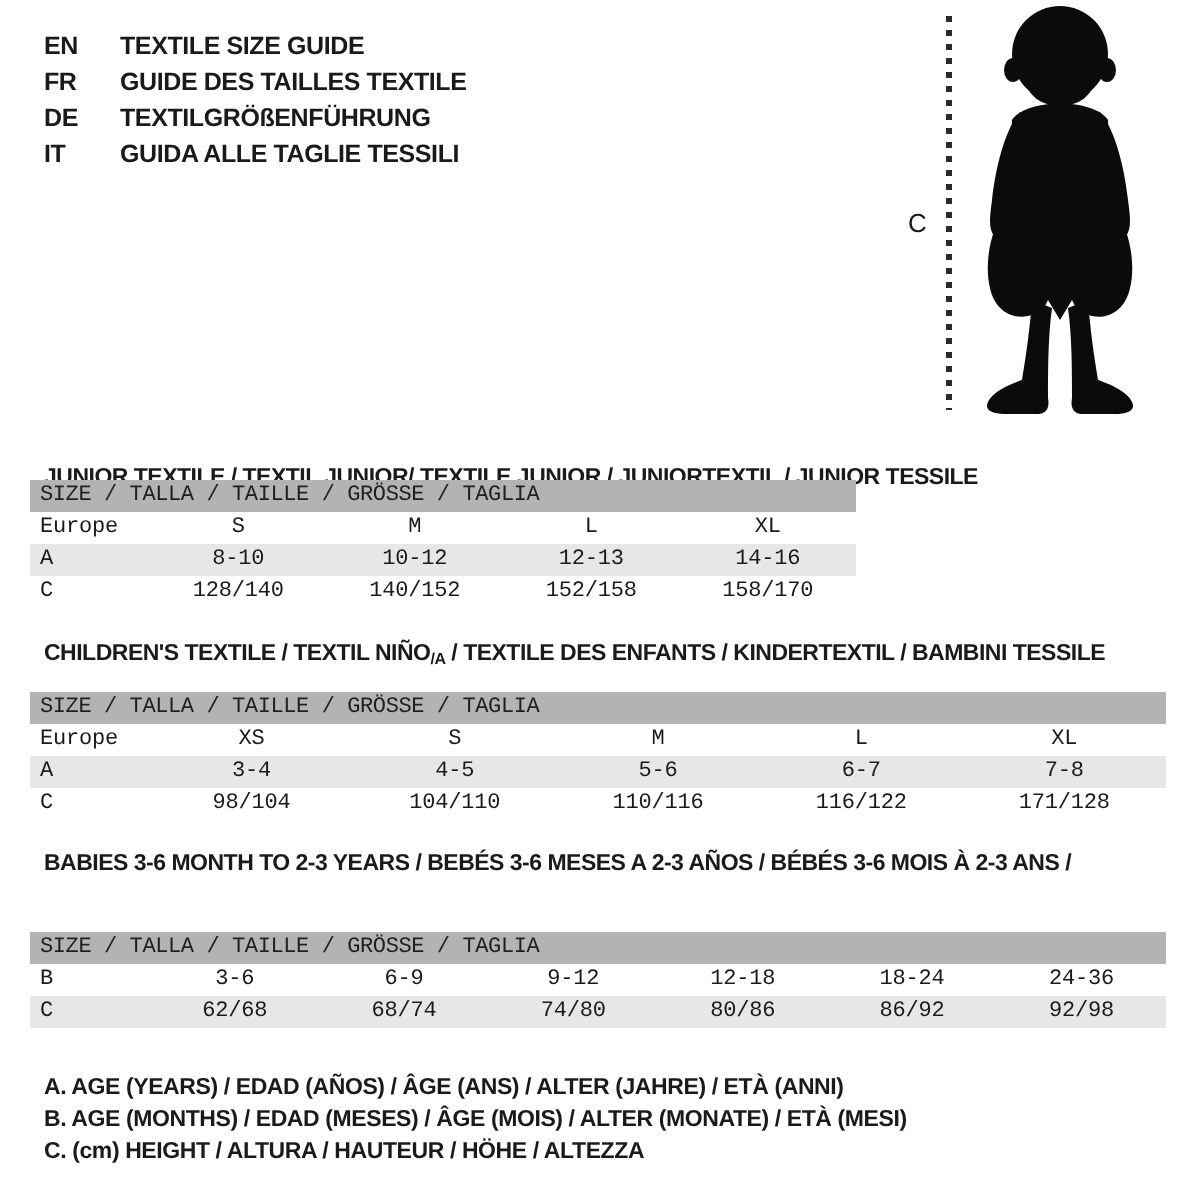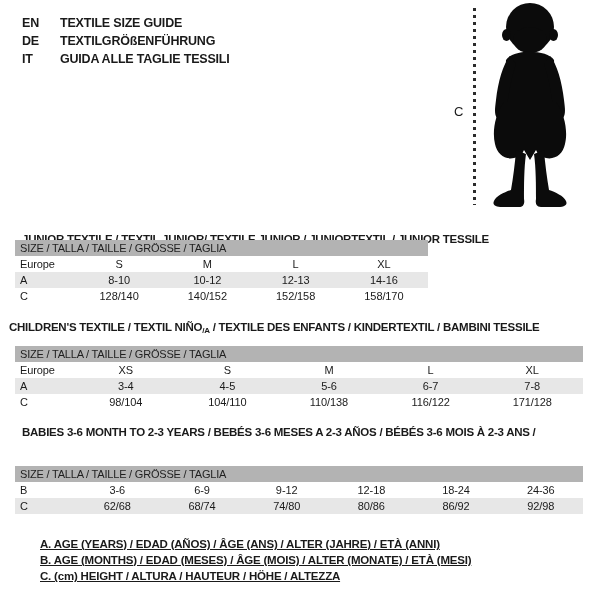--- a/index.html
+++ b/index.html
@@ -26,40 +26,44 @@
                background:repeating-linear-gradient(to bottom, #2b2b2b 0 3px, transparent 3px 7px); }
   .silhouette { position:absolute; left:33px; top:0; }
 
   
   .title { position:absolute; font-weight:700; font-size:11.5px;
            letter-spacing:-0.25px; white-space:nowrap; line-height:14px; }
   .title .sub { font-size:8px; vertical-align:-2px; }
   .title2line { line-height:15px; }
 
   
-  .table { position:absolute; }
+  .table { position:absolute;font-family:Liberation Mono, monospace; }
   .bar { height:16px; background:#b3b3b3; display:flex; align-items:center;
          padding-left:5px; font-size:11px; letter-spacing:-0.2px; color:#1f1f1f; }
   .trow { display:flex; height:16px; align-items:center; font-size:11px; letter-spacing:-0.1px; }
   .trow.shaded { background:#e7e7e7; }
   .tlabel { width:60px; padding-left:5px; }
   .tcell { flex:1; text-align:center; }
 
   
-  .notes { left:40px; top:536px;text-decoration:underline; }
+  .notes { left:22px; top:536px; }
   .note { height:16px; display:flex; align-items:center;
           font-weight:700; font-size:11.5px; letter-spacing:-0.2px; white-space:nowrap; }
 </style>
 </head>
 <body>
 
 <div class="abs lang-list">
   <div class="lang-row">
     <span class="lang-code">EN</span>
     <span>TEXTILE SIZE GUIDE</span>
+  </div>
+  <div class="lang-row">
+    <span class="lang-code">FR</span>
+    <span>GUIDE DES TAILLES TEXTILE</span>
   </div>
   <div class="lang-row">
     <span class="lang-code">DE</span>
     <span>TEXTILGRÖßENFÜHRUNG</span>
   </div>
   <div class="lang-row">
     <span class="lang-code">IT</span>
     <span>GUIDA ALLE TAGLIE TESSILI</span>
   </div>
 </div>
@@ -104,21 +108,21 @@
   </div>
   <div class="trow">
     <span class="tlabel">C</span>
     <span class="tcell">128/140</span>
     <span class="tcell">140/152</span>
     <span class="tcell">152/158</span>
     <span class="tcell">158/170</span>
   </div>
 </div>
 
-<div class="title" style="left:9px; top:320px;">
+<div class="title" style="left:22px; top:320px;">
   <span>CHILDREN'S TEXTILE / TEXTIL NIÑO</span><span class="sub">/A</span><span> / TEXTILE DES ENFANTS / KINDERTEXTIL / BAMBINI TESSILE</span>
 </div>
 <div class="table" style="left:15px; top:346px; width:568px;">
   <div class="bar">
     <span>SIZE / TALLA / TAILLE / GRÖSSE / TAGLIA</span>
   </div>
   <div class="trow">
     <span class="tlabel">Europe</span>
     <span class="tcell">XS</span>
     <span class="tcell">S</span>
@@ -131,21 +135,21 @@
     <span class="tcell">3-4</span>
     <span class="tcell">4-5</span>
     <span class="tcell">5-6</span>
     <span class="tcell">6-7</span>
     <span class="tcell">7-8</span>
   </div>
   <div class="trow">
     <span class="tlabel">C</span>
     <span class="tcell">98/104</span>
     <span class="tcell">104/110</span>
-    <span class="tcell">110/138</span>
+    <span class="tcell">110/116</span>
     <span class="tcell">116/122</span>
     <span class="tcell">171/128</span>
   </div>
 </div>
 
 <div class="title title2line" style="left:22px; top:425px;text-align:right;">
   <div>BABIES 3-6 MONTH TO 2-3 YEARS / BEBÉS 3-6 MESES A 2-3 AÑOS / BÉBÉS 3-6 MOIS À 2-3 ANS /</div>
 </div>
 <div class="table" style="left:15px; top:466px; width:568px;">
   <div class="bar">

